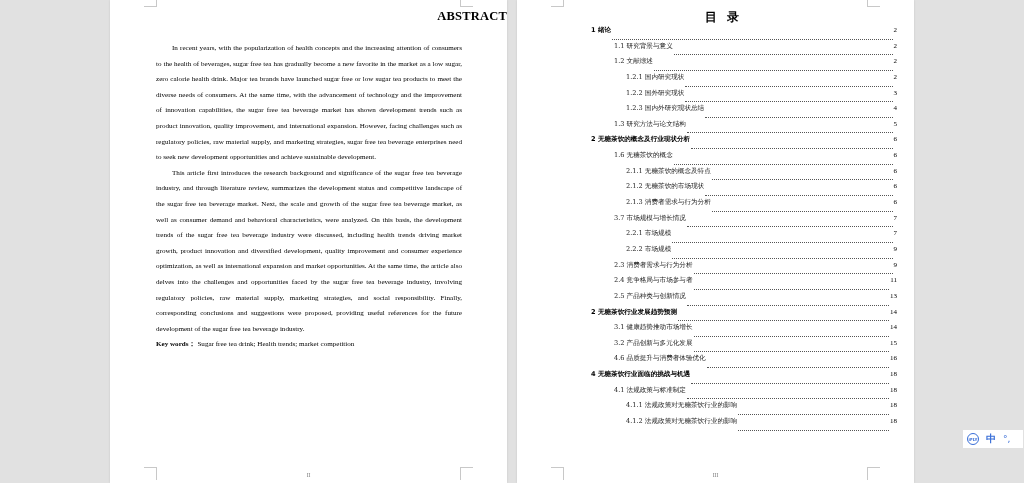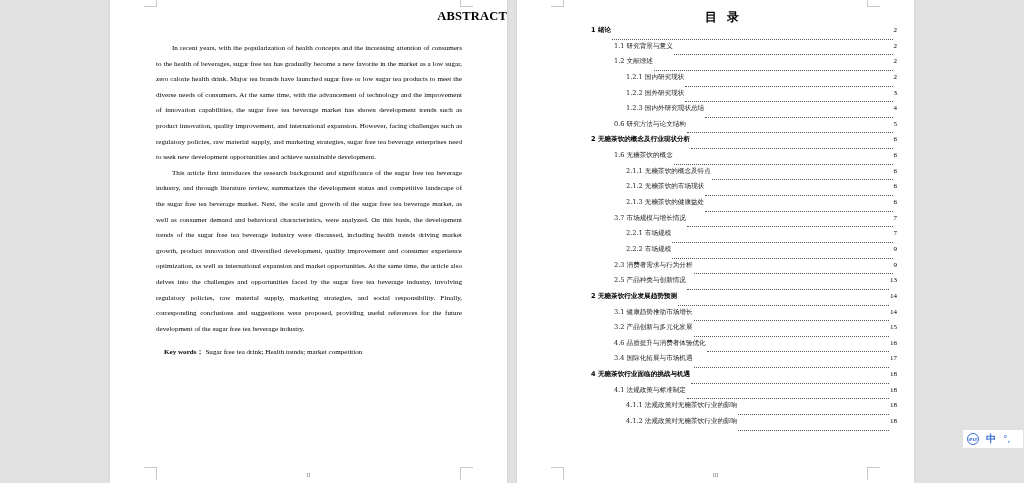--- a/index.html
+++ b/index.html
@@ -24,21 +24,21 @@
 
   .abs-title {
     position:absolute; top:9px; left:0; width:100%;
     text-align:right; font-weight:bold; font-size:12.5px; letter-spacing:0.2px;font-family:Liberation Serif, serif;
   }
   .abs-body {
     position:absolute; top:41px; left:46px; width:306px;
     font-size:7.1px; line-height:15.6px; text-align:justify;
   }
   .abs-body p { margin:0; text-indent:16px; }
-  .keywords { margin:8px; }
+  .keywords { margin:0; }
   .keywords b { font-weight:bold; }
 
   .toc-title {
     position:absolute; top:9px; left:0; width:100%;
     text-align:center; font-weight:bold; font-size:12px;
     font-family:"DejaVu Sans", sans-serif; letter-spacing:10px; padding-left:23px; box-sizing:border-box;
   }
   .toc-list { position:absolute; top:26px; left:46px; width:306px;margin-left:28px; }
   .toc-row {
     display:flex; align-items:baseline; height:15.65px;
@@ -125,21 +125,21 @@
         <span class="lbl">1.2.2 国外研究现状</span>
         <span class="dots"></span>
         <span class="pg">3</span>
       </div>
       <div class="toc-row l3">
         <span class="lbl">1.2.3 国内外研究现状总结</span>
         <span class="dots"></span>
         <span class="pg">4</span>
       </div>
       <div class="toc-row l2">
-        <span class="lbl">0.6 研究方法与论文结构</span>
+        <span class="lbl">1.3 研究方法与论文结构</span>
         <span class="dots"></span>
         <span class="pg">5</span>
       </div>
       <div class="toc-row l1">
         <span class="lbl">2 无糖茶饮的概念及行业现状分析</span>
         <span class="dots"></span>
         <span class="pg">6</span>
       </div>
       <div class="toc-row l2">
         <span class="lbl">1.6 无糖茶饮的概念</span>
@@ -150,21 +150,21 @@
         <span class="lbl">2.1.1 无糖茶饮的概念及特点</span>
         <span class="dots"></span>
         <span class="pg">6</span>
       </div>
       <div class="toc-row l3">
         <span class="lbl">2.1.2 无糖茶饮的市场现状</span>
         <span class="dots"></span>
         <span class="pg">6</span>
       </div>
       <div class="toc-row l3">
-        <span class="lbl">2.1.3 无糖茶饮的健康益处</span>
+        <span class="lbl">2.1.3 消费者需求与行为分析</span>
         <span class="dots"></span>
         <span class="pg">6</span>
       </div>
       <div class="toc-row l2">
         <span class="lbl">3.7 市场规模与增长情况</span>
         <span class="dots"></span>
         <span class="pg">7</span>
       </div>
       <div class="toc-row l3">
         <span class="lbl">2.2.1 市场规模</span>
@@ -175,20 +175,25 @@
         <span class="lbl">2.2.2 市场规模</span>
         <span class="dots"></span>
         <span class="pg">9</span>
       </div>
       <div class="toc-row l2">
         <span class="lbl">2.3 消费者需求与行为分析</span>
         <span class="dots"></span>
         <span class="pg">9</span>
       </div>
       <div class="toc-row l2">
+        <span class="lbl">2.4 竞争格局与市场参与者</span>
+        <span class="dots"></span>
+        <span class="pg">11</span>
+      </div>
+      <div class="toc-row l2">
         <span class="lbl">2.5 产品种类与创新情况</span>
         <span class="dots"></span>
         <span class="pg">13</span>
       </div>
       <div class="toc-row l1">
         <span class="lbl">2 无糖茶饮行业发展趋势预测</span>
         <span class="dots"></span>
         <span class="pg">14</span>
       </div>
       <div class="toc-row l2">
@@ -198,25 +203,20 @@
       </div>
       <div class="toc-row l2">
         <span class="lbl">3.2 产品创新与多元化发展</span>
         <span class="dots"></span>
         <span class="pg">15</span>
       </div>
       <div class="toc-row l2">
         <span class="lbl">4.6 品质提升与消费者体验优化</span>
         <span class="dots"></span>
         <span class="pg">16</span>
-      </div>
-      <div class="toc-row l2">
-        <span class="lbl">3.4 国际化拓展与市场机遇</span>
-        <span class="dots"></span>
-        <span class="pg">17</span>
       </div>
       <div class="toc-row l1">
         <span class="lbl">4 无糖茶饮行业面临的挑战与机遇</span>
         <span class="dots"></span>
         <span class="pg">18</span>
       </div>
       <div class="toc-row l2">
         <span class="lbl">4.1 法规政策与标准制定</span>
         <span class="dots"></span>
         <span class="pg">18</span>

